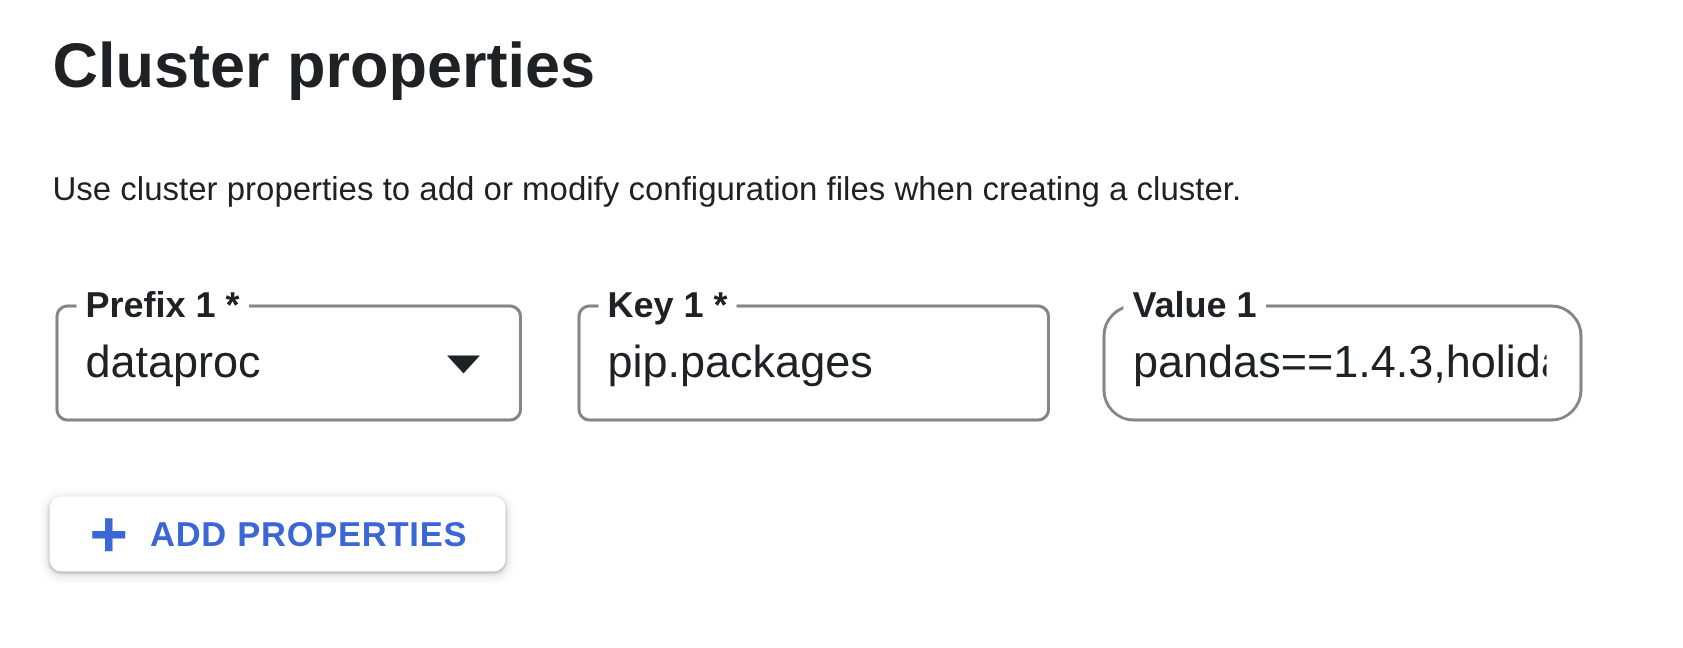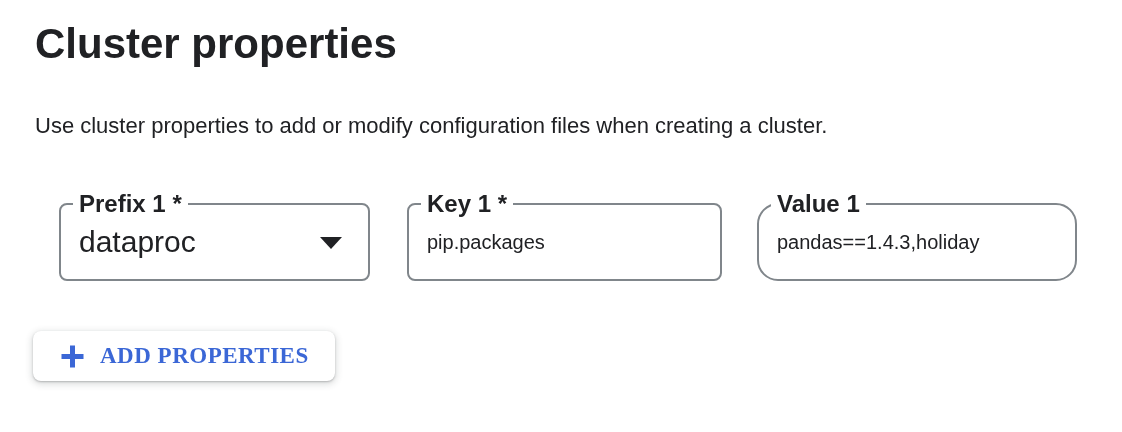--- a/index.html
+++ b/index.html
@@ -37,21 +37,20 @@
     line-height: 28px;
     font-weight: 400;
     color: var(--text-dark, #202124);
     white-space: nowrap;
   }
   .fields-row {
     position: absolute;
     left: 37px;
     top: 203px;
     display: flex;
-    margin-left: 22px;
   }
   .field {
     position: relative;
     height: 78px;
     box-sizing: border-box;
     border: 2px solid var(--border-gray, #80868b);
     border-radius: 8px;
     background: #ffffff;
     display: flex;
     align-items: center;
@@ -91,40 +90,40 @@
   .field-input {
     width: 100%;
     height: 100%;
     box-sizing: border-box;
     border: none;
     outline: none;
     background: transparent;
     border-radius: 8px;
     padding: 0 22px 0 18px;
     font-family: "Liberation Sans", sans-serif;
-    font-size: 20px;
+    font-size: 30px;
     color: var(--text-dark, #202124);
   }
   .add-btn {
     position: absolute;
     left: 33px;
     top: 331px;
     height: 50px;
     display: flex;
     align-items: center;
     gap: 14px;
     padding: 0 26px;
     background: #ffffff;
     border: none;
     border-radius: 8px;
     box-shadow: 0 1px 2px rgba(60,64,67,0.30), 0 2px 6px 2px rgba(60,64,67,0.15);
     cursor: pointer;
   }
   .add-btn-label {
-    font-family: Liberation Serif, serif;
+    font-family: Liberation Sans, sans-serif;
     font-size: 23px;
     font-weight: 700;
     letter-spacing: 0.5px;
     color: var(--accent-blue, #3b67d6);
     white-space: nowrap;
   }
   .plus-icon { display: block; }
 </style>
 </head>
 <body>

